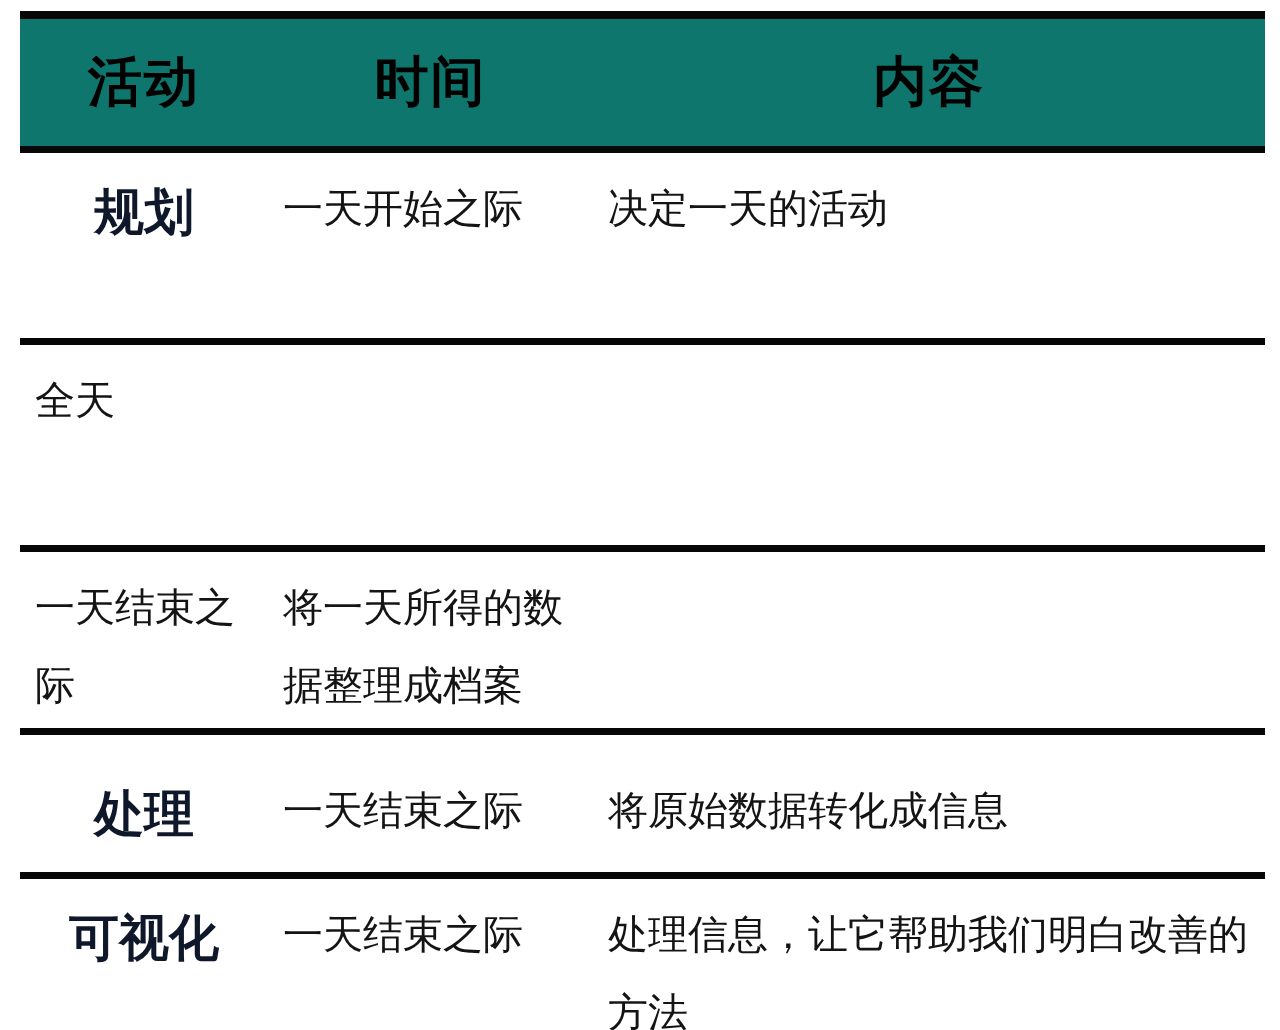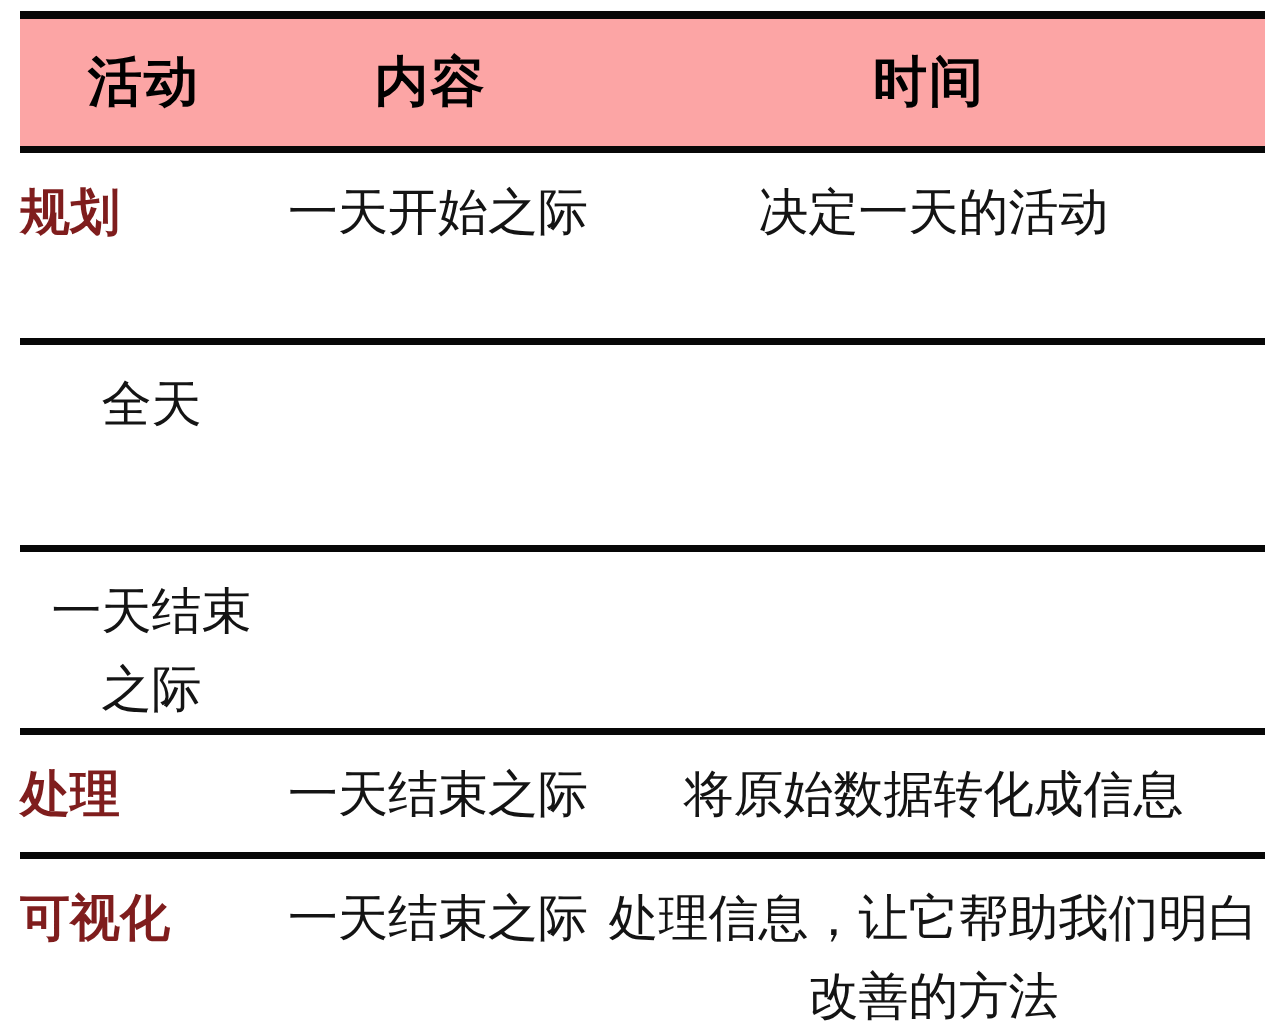--- a/index.html
+++ b/index.html
@@ -22,21 +22,21 @@
     background: #070707;
   }
   .rule-top { height: 8px; }
   .row {
     display: grid;
     grid-template-columns: 248px 325px 672px;
     box-sizing: border-box;
   }
   .header-row {
     height: 127px;
-    background: #fca5a5;
+    background: #0f766e;
     font-family: "Liberation Sans", sans-serif;
     font-weight: bold;
     font-size: 54px;
     color: #000000;
   }
   .header-row .cell {
     display: flex;
     align-items: center;
     justify-content: center;
     letter-spacing: 2px;
@@ -46,68 +46,70 @@
     box-sizing: content-box;
   }
   .body-row .cell {
     line-height: 78px;
     box-sizing: border-box;
   }
   .cell-activity {
     font-family: "Liberation Sans", sans-serif;
     font-weight: bold;
     font-size: 50px;
-    color: #7f1d1d;
+    color: #0f172a;
+    text-align: center;
   }
   .cell-time, .cell-content {
-    font-family: Liberation Sans, sans-serif;
+    font-family: Liberation Mono, monospace;
     font-weight: normal;
-    font-size: 50px;
+    font-size: 40px;
     color: #141414;
-    text-align: center;
+    text-align: left;
     padding-left: 15px;
   }
   .cell-content { padding-right: 6px; }
   .row-h-185 { min-height: 165px; }  
   .row-h-200 { min-height: 180px; }
   .row-h-125 { min-height: 105px; }
-  .row-h-117 { min-height: 97px; }
+  .row-h-117 { min-height: 97px; margin-top: 20px; }
   .row-h-204 { min-height: 184px; }
 </style>
 </head>
 <body>
 
 <div class="tbl">
 
   <div class="rule rule-top"></div>
 
   <div class="row header-row">
     <div class="cell">活动</div>
+    <div class="cell">时间</div>
     <div class="cell">内容</div>
-    <div class="cell">时间</div>
   </div>
 
   <div class="rule"></div>
 
   <div class="row body-row row-h-185">
     <div class="cell cell-activity">规划</div>
     <div class="cell cell-time">一天开始之际</div>
     <div class="cell cell-content">决定一天的活动</div>
   </div>
 
   <div class="rule"></div>
 
   <div class="row body-row row-h-200">
     <div class="cell cell-time">全天</div>
   </div>
 
   <div class="rule"></div>
 
   <div class="row body-row row-h-125">
     <div class="cell cell-time">一天结束之际</div>
+    <div class="cell cell-content">将一天所得的数据整理成档案</div>
   </div>
 
   <div class="rule"></div>
 
   <div class="row body-row row-h-117">
     <div class="cell cell-activity">处理</div>
     <div class="cell cell-time">一天结束之际</div>
     <div class="cell cell-content">将原始数据转化成信息</div>
   </div>
 

